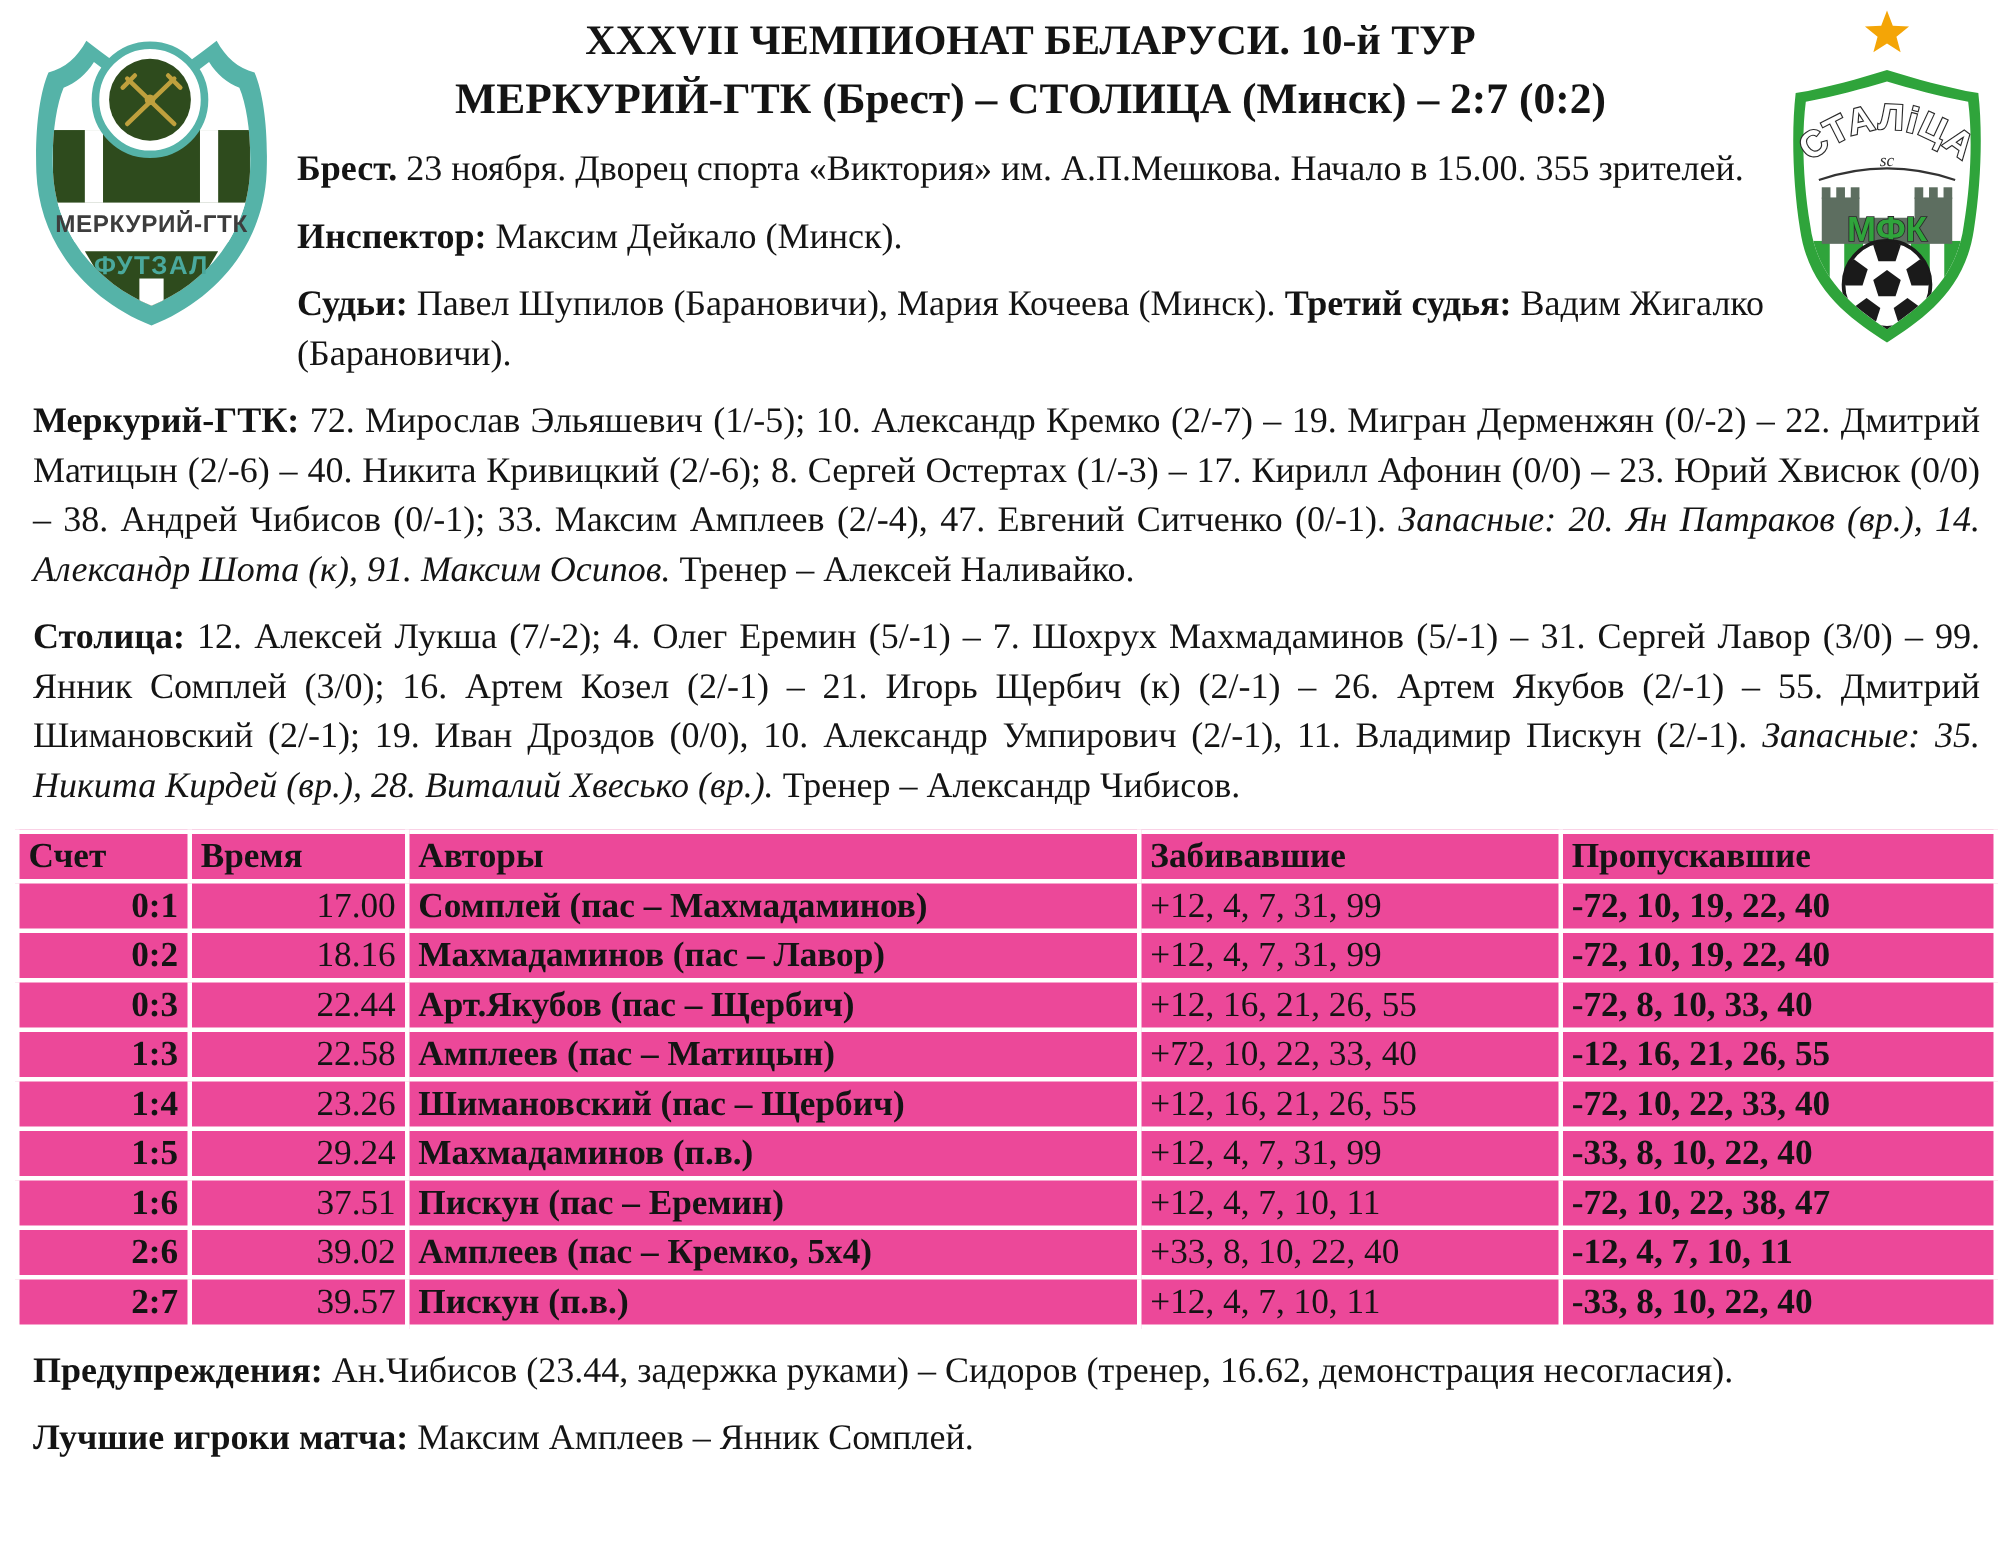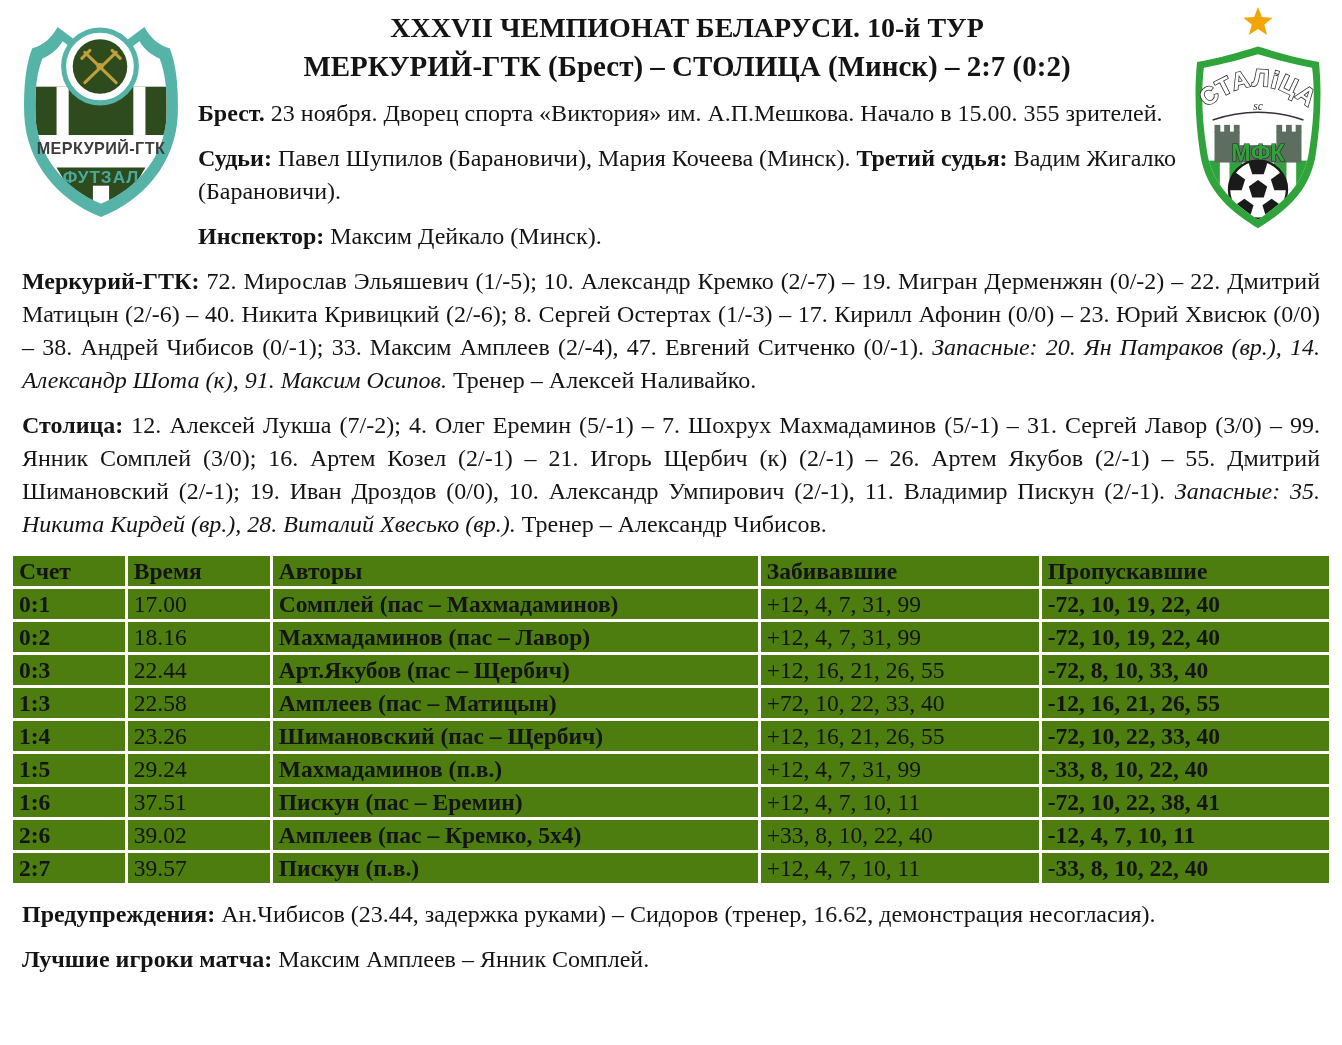--- a/index.html
+++ b/index.html
@@ -16,28 +16,28 @@
 
   .title { text-align: center; font-weight: bold; font-size: 28px; line-height: 1.32; margin: 4px 0 8px 0; }
   .title .t2 { font-size: 29px; }
 
   p.para { margin: 12px; text-align: justify; font-size: 24px; line-height: 33px; }
   p.para b { font-weight: bold; }
   p.para i { font-style: italic; }
 
   table.goals {
     width: 100%; border-collapse: collapse; table-layout: fixed;
-    background: #4d7c0f; margin: 7px 0 4px 0; font-size: 23.5px;
+    background: #ec4899; margin: 7px 0 4px 0; font-size: 23.5px;
   }
   table.goals th, table.goals td {
     border: 3px solid #ffffff; padding: 1px 6px; height: 28px;
     overflow: hidden; white-space: nowrap;
   }
   table.goals th { font-weight: bold; text-align: left; }
-  th.col-score, th.col-time, td.col-score, td.col-time { text-align: left; }
+  th.col-score, th.col-time, td.col-score, td.col-time { text-align: right; }
   td.col-score { font-weight: bold; }
   th.col-scored, td.col-scored { padding-left: 30px; }
   th.col-conceded, td.col-conceded { padding-left: 16px; font-weight: bold; }
   th.col-authors, td.col-authors { padding-left: 8px; font-weight: bold; }
 
   .logo-text { font-family: "Liberation Sans", sans-serif; font-weight: bold; }
   .outlined { paint-order: stroke fill; }
 </style>
 </head>
 <body>
@@ -127,23 +127,23 @@
     </svg>
   </div>
 
   <div class="title">
     <div class="t1">XXXVII ЧЕМПИОНАТ БЕЛАРУСИ. 10-й ТУР</div>
     <div class="t2">МЕРКУРИЙ-ГТК (Брест) – СТОЛИЦА (Минск) – 2:7 (0:2)</div>
   </div>
 
   <p class="para"><b>Брест.</b><span> 23 ноября. Дворец спорта «Виктория» им. А.П.Мешкова. Начало в 15.00. 355 зрителей.</span></p>
 
+  <p class="para"><b>Инспектор:</b><span> Максим Дейкало (Минск).</span></p>
+
   <p class="para"><b>Судьи:</b><span> Павел Шупилов (Барановичи), Мария Кочеева (Минск). </span><b>Третий судья:</b><span> Вадим Жигалко (Барановичи).</span></p>
-
-  <p class="para"><b>Инспектор:</b><span> Максим Дейкало (Минск).</span></p>
 
   <p class="para"><b>Меркурий-ГТК:</b><span> 72. Мирослав Эльяшевич (1/-5); 10. Александр Кремко (2/-7) – 19. Мигран Дерменжян (0/-2) – 22. Дмитрий Матицын (2/-6) – 40. Никита Кривицкий (2/-6); 8. Сергей Остертах (1/-3) – 17. Кирилл Афонин (0/0) – 23. Юрий Хвисюк (0/0) – 38. Андрей Чибисов (0/-1); 33. Максим Амплеев (2/-4), 47. Евгений Ситченко (0/-1). </span><i>Запасные: 20. Ян Патраков (вр.), 14. Александр Шота (к), 91. Максим Осипов.</i><span> Тренер – Алексей Наливайко.</span></p>
 
   <p class="para"><b>Столица:</b><span> 12. Алексей Лукша (7/-2); 4. Олег Еремин (5/-1) – 7. Шохрух Махмадаминов (5/-1) – 31. Сергей Лавор (3/0) – 99. Янник Сомплей (3/0); 16. Артем Козел (2/-1) – 21. Игорь Щербич (к) (2/-1) – 26. Артем Якубов (2/-1) – 55. Дмитрий Шимановский (2/-1); 19. Иван Дроздов (0/0), 10. Александр Умпирович (2/-1), 11. Владимир Пискун (2/-1). </span><i>Запасные: 35. Никита Кирдей (вр.), 28. Виталий Хвесько (вр.).</i><span> Тренер – Александр Чибисов.</span></p>
 
   <table class="goals">
     <colgroup>
       <col style="width:8.7%">
         <col style="width:11%">
         <col style="width:37%">
@@ -200,21 +200,21 @@
           <td class="col-time">29.24</td>
           <td class="col-authors">Махмадаминов (п.в.)</td>
           <td class="col-scored">+12, 4, 7, 31, 99</td>
           <td class="col-conceded">-33, 8, 10, 22, 40</td>
         </tr>
         <tr>
           <td class="col-score">1:6</td>
           <td class="col-time">37.51</td>
           <td class="col-authors">Пискун (пас – Еремин)</td>
           <td class="col-scored">+12, 4, 7, 10, 11</td>
-          <td class="col-conceded">-72, 10, 22, 38, 41</td>
+          <td class="col-conceded">-72, 10, 22, 38, 47</td>
         </tr>
         <tr>
           <td class="col-score">2:6</td>
           <td class="col-time">39.02</td>
           <td class="col-authors">Амплеев (пас – Кремко, 5х4)</td>
           <td class="col-scored">+33, 8, 10, 22, 40</td>
           <td class="col-conceded">-12, 4, 7, 10, 11</td>
         </tr>
         <tr>
           <td class="col-score">2:7</td>

